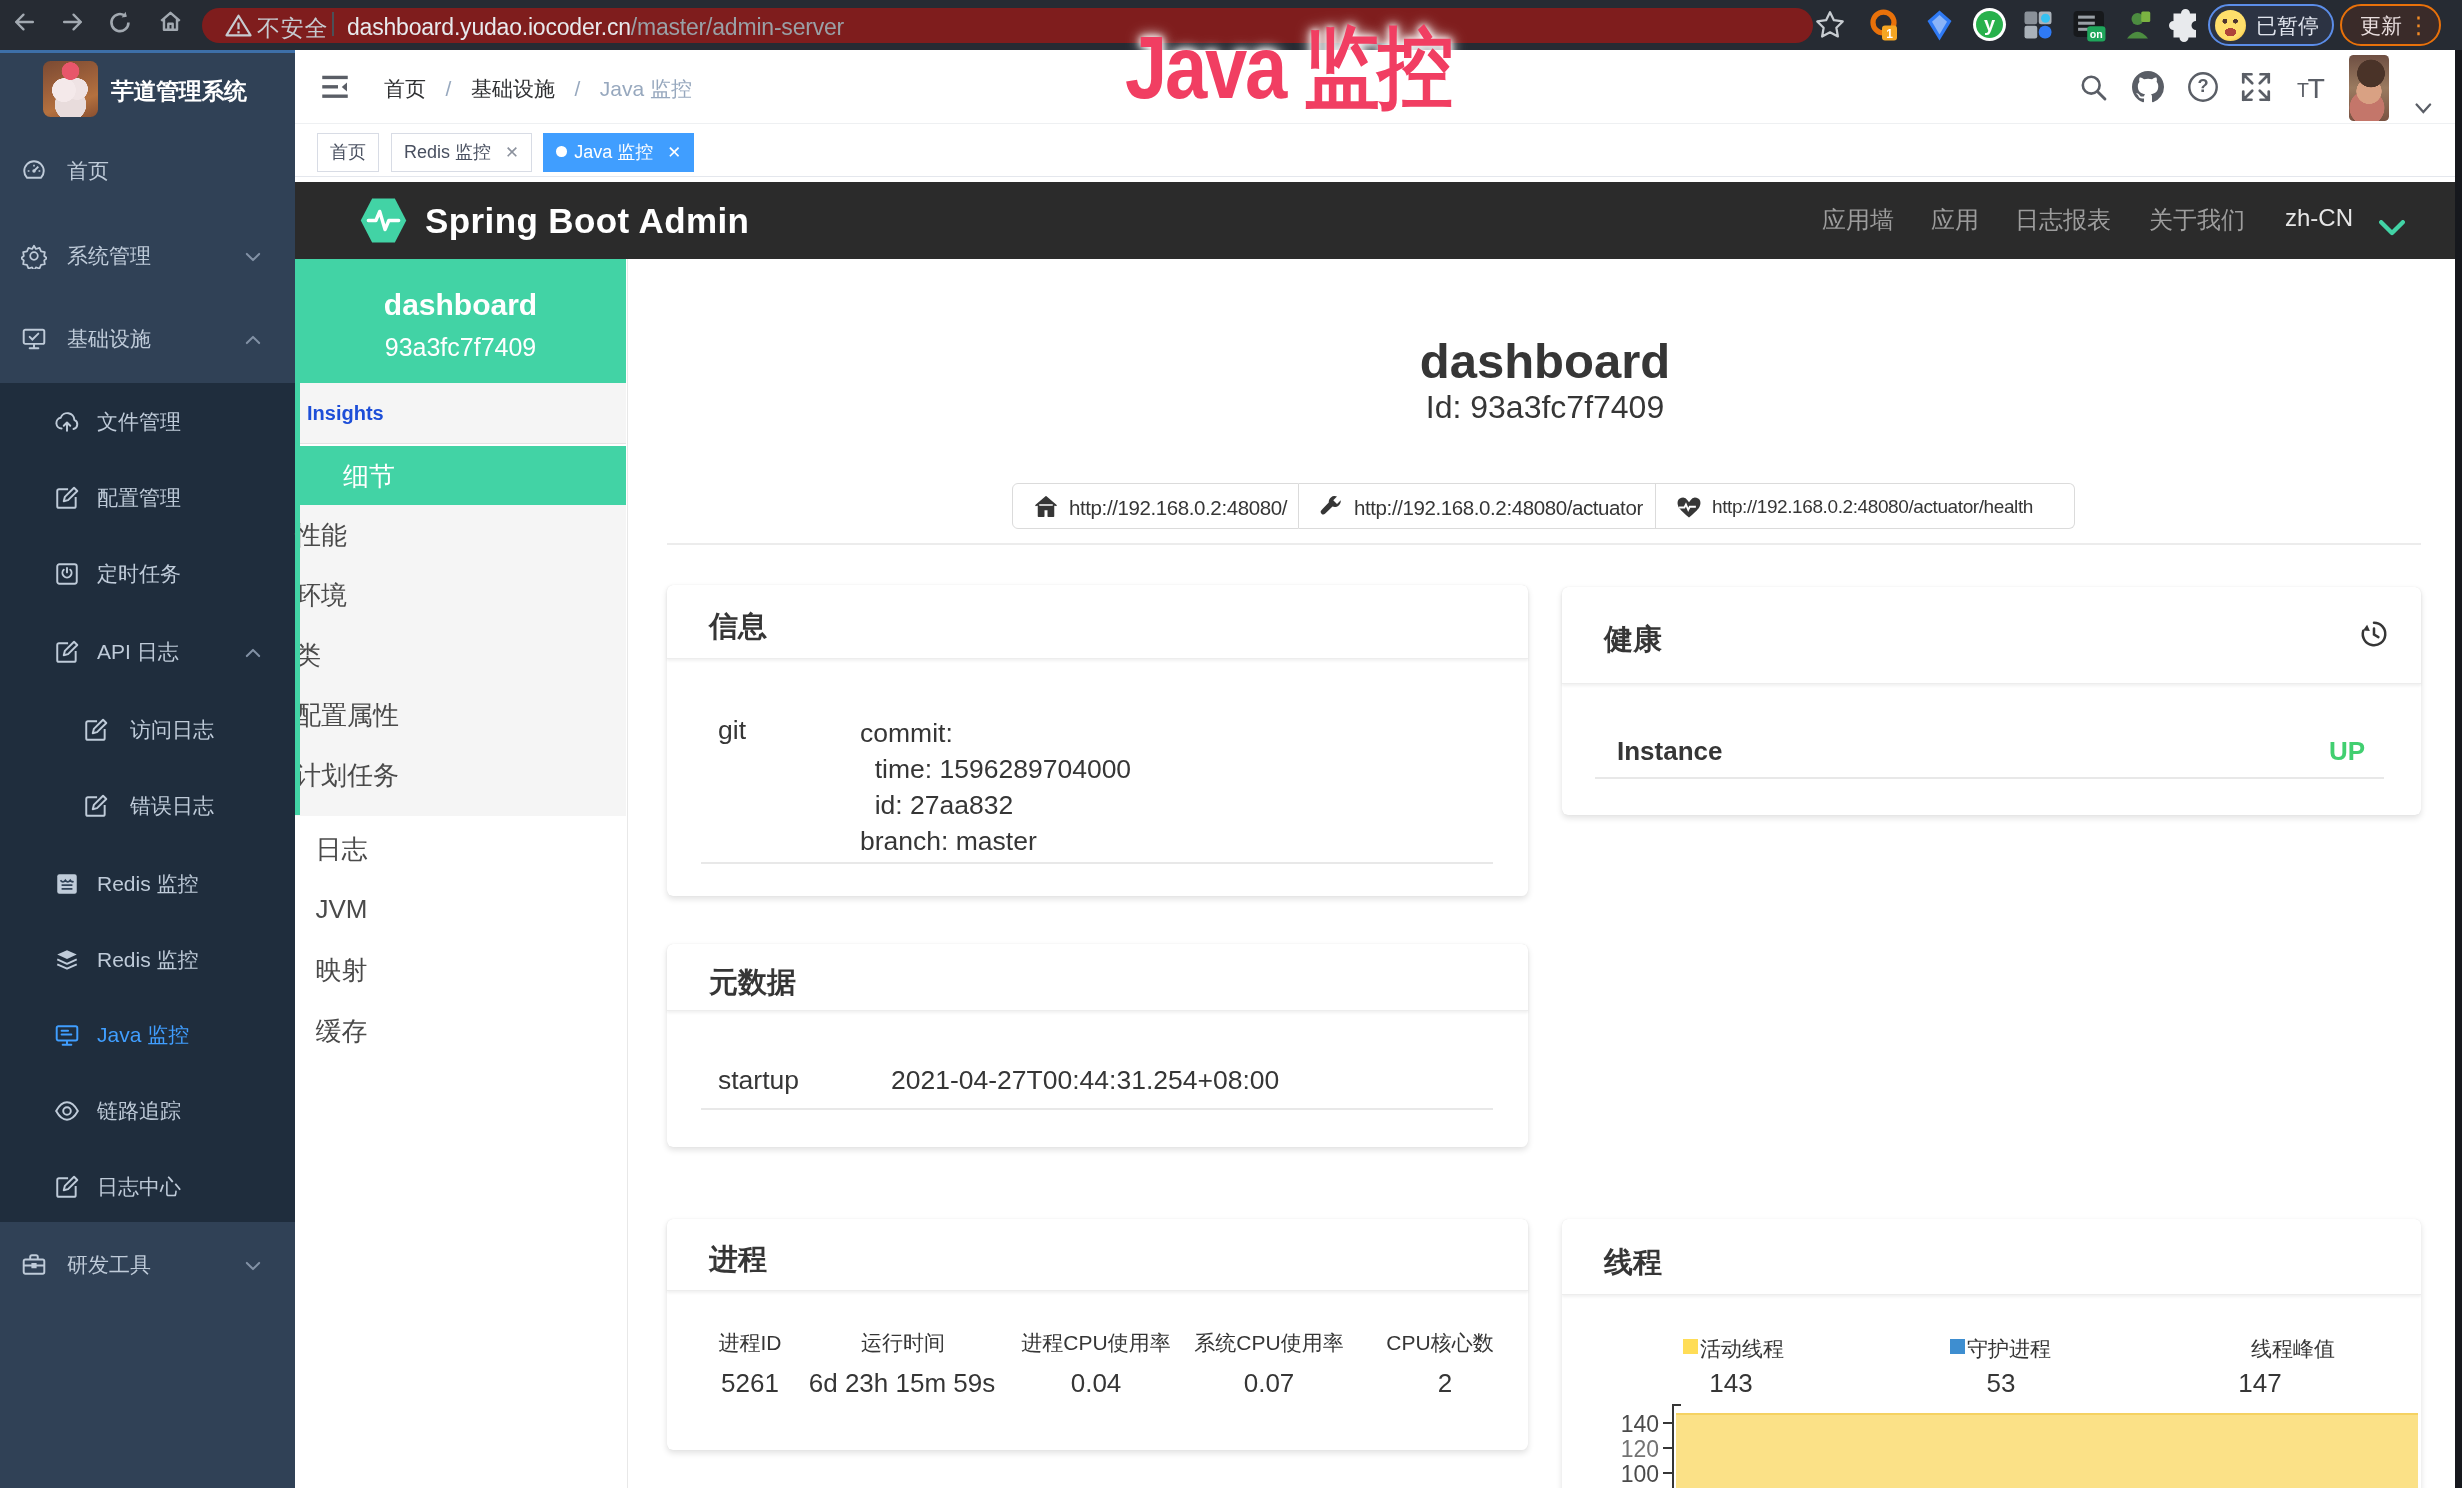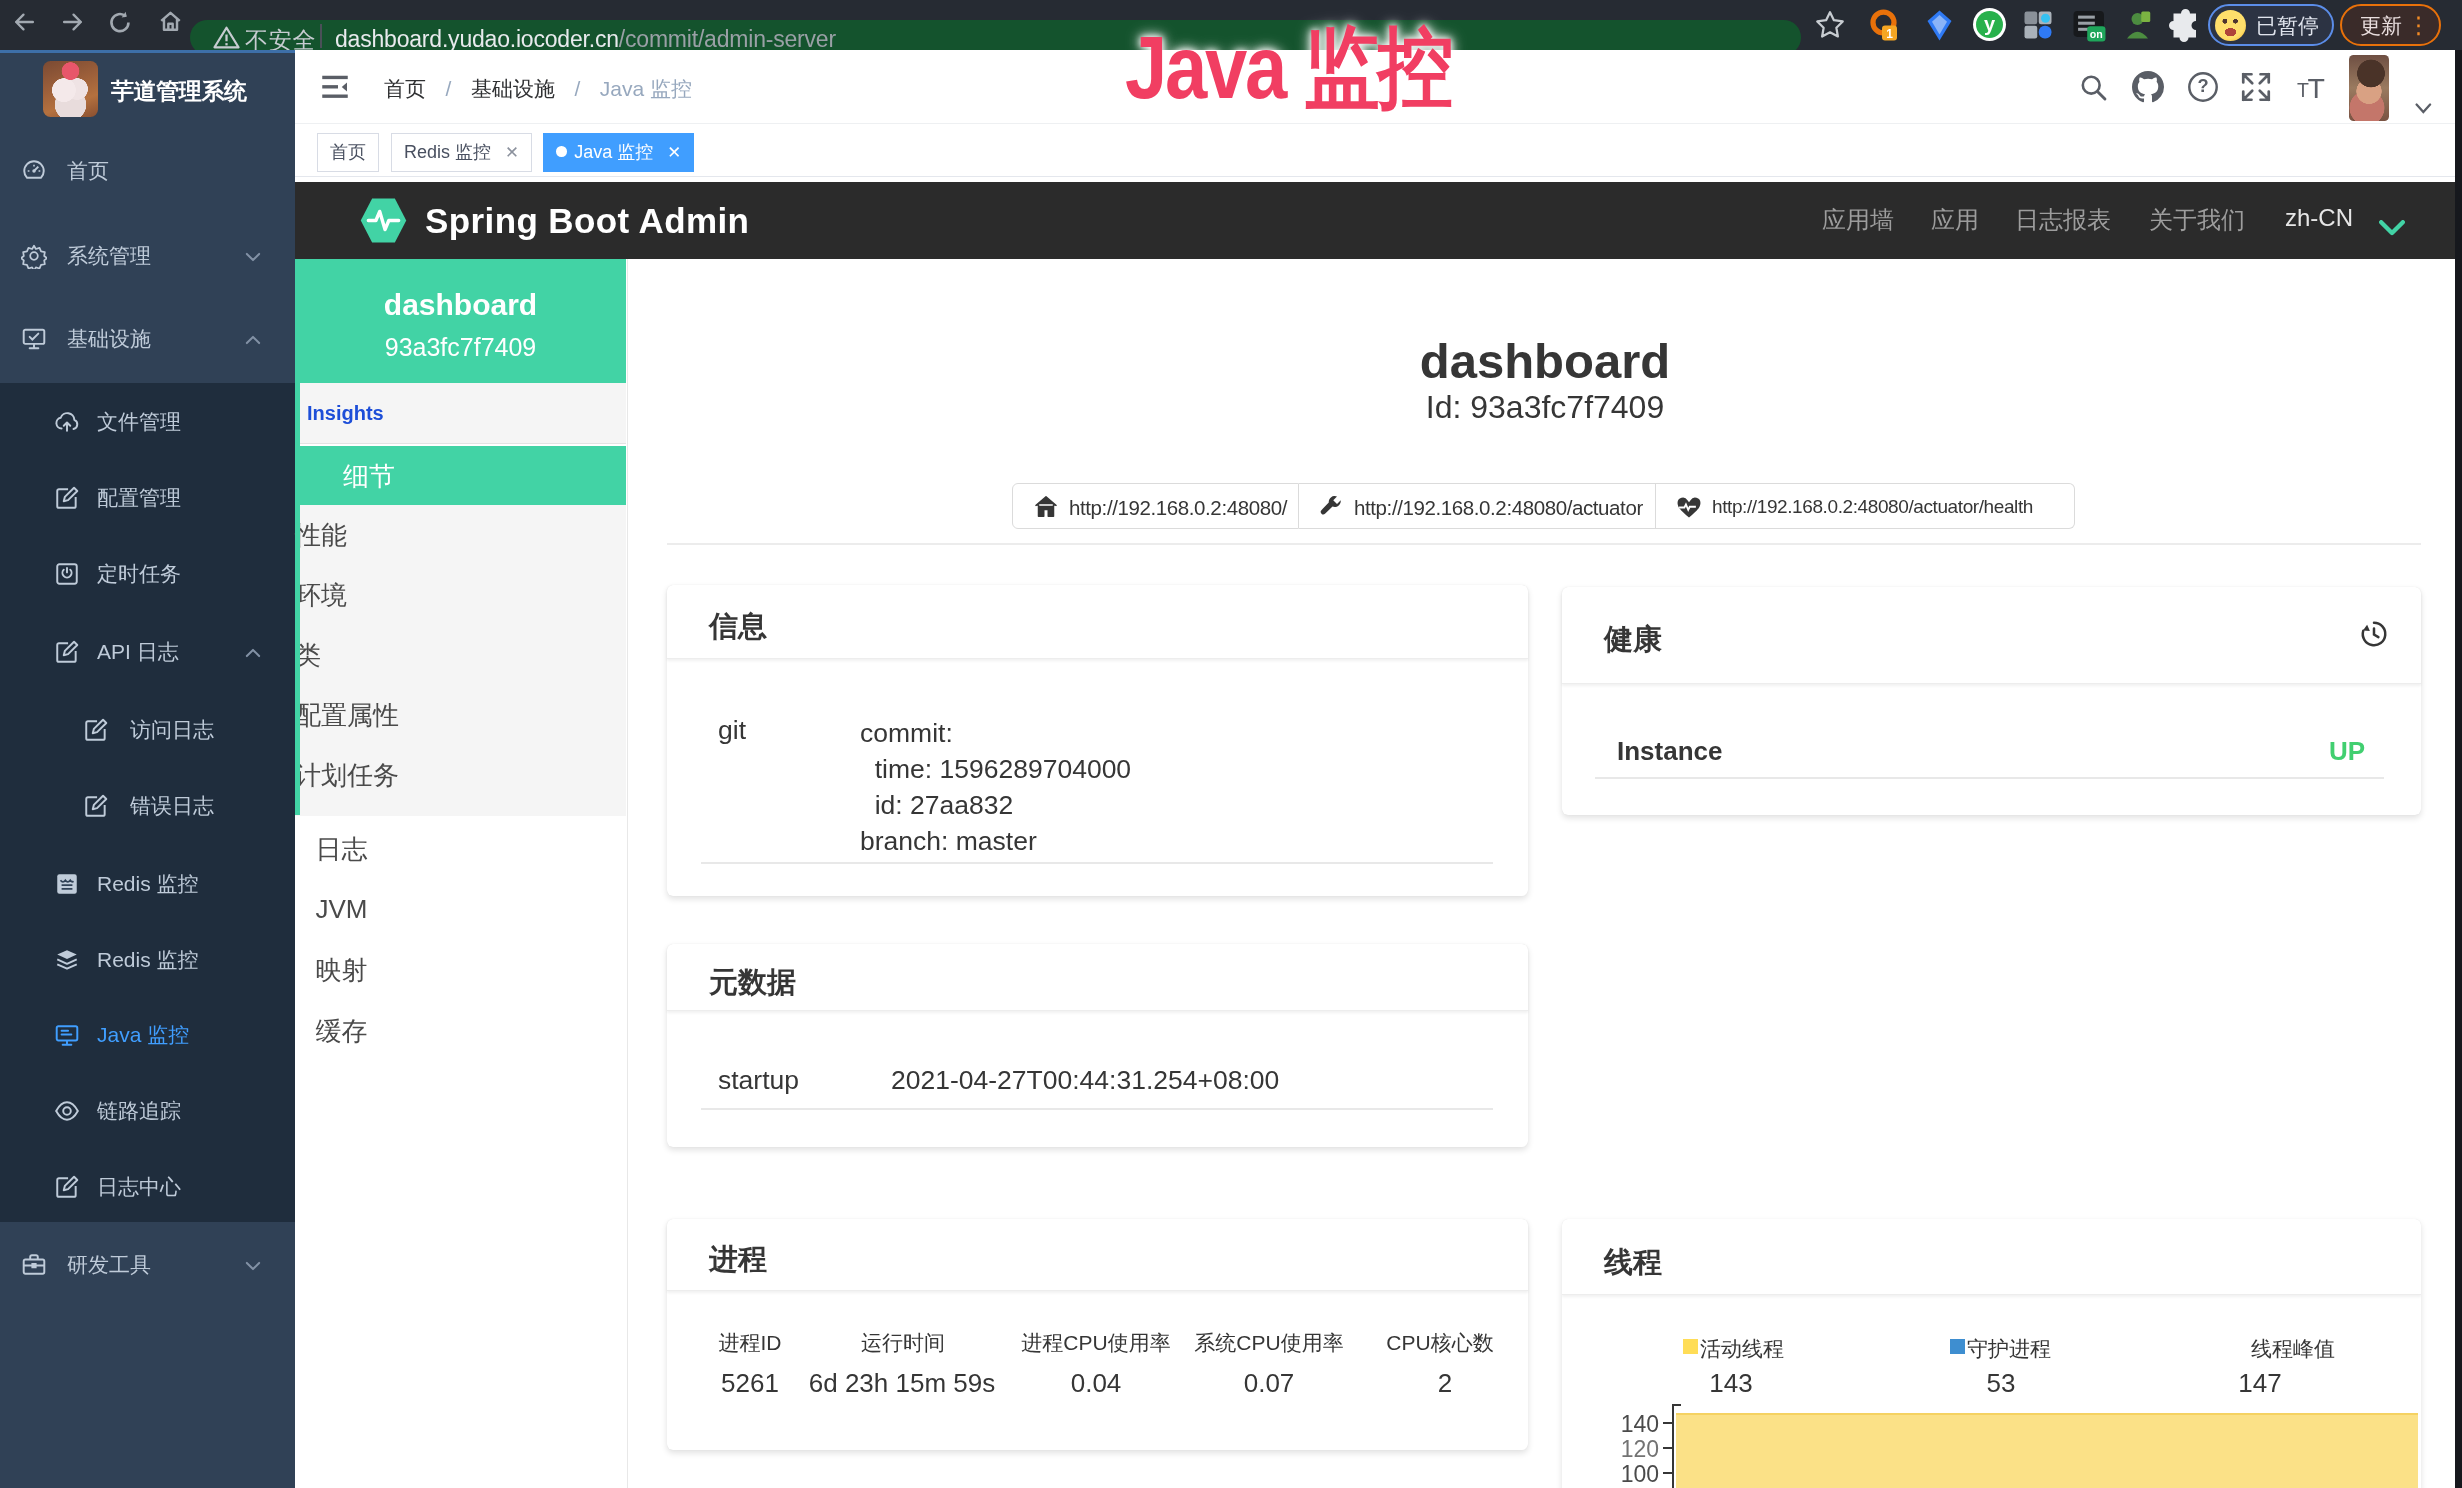--- a/index.html
+++ b/index.html
@@ -2,21 +2,21 @@
 <html style="font-size:12px"><head>
 <meta charset="utf-8">
 <style>
 * { margin:0; padding:0; box-sizing:border-box; }
 html,body { width:2462px; height:1489px; overflow:hidden; font-family:"Liberation Sans", sans-serif; background:#fff; }
 .abs { position:absolute; }
 
 
 #browser { position:absolute; left:0; top:0; width:2462px; height:50px; background:#262b33; }
 #browser svg.nav { position:absolute; top:10.6px; }
-#omnibox { position:absolute; left:190px; top:7.6px; width:1611px; height:35px; border-radius:17.4px; background:#14532d;margin-top:12px; }
+#omnibox { position:absolute; left:202px; top:7.6px; width:1611px; height:35px; border-radius:17.4px; background:#7f1d1d; }
 #omnibox .warn { position:absolute; left:23px; top:6.8px; }
 #omnibox .nsafe { position:absolute; left:55px; top:5.3px; font-size:23px; color:#c7ccd1; letter-spacing:0.8px;}
 #omnibox .sep { position:absolute; left:130px; top:4.6px; width:1.5px; height:24px; background:#4a5058; }
 #omnibox .url { position:absolute; left:145px; top:6px; font-size:23px; color:#e8eaed; letter-spacing:-0.2px; }
 #omnibox .url span { color:#9aa0a6; }
 .extpill { position:absolute; top:7.6px; height:35px; border-radius:17.4px; font-size:21px; line-height:33px; }
 
 
 #sidebar { position:absolute; left:0; top:50px; width:295px; height:1439px; background:#304156; }
 #submenu-bg { position:absolute; left:0; top:333px; width:295px; height:839px; background:#1f2d3d; }
@@ -98,21 +98,21 @@
       <path d="M6 20 L23 5 L40 20 M11 17 V36 H35 V17 M19 36 V25 H27 V36" stroke="#a2a9b1" stroke-width="4.5" fill="none" stroke-linejoin="round"></path>
     </svg>
   <div id="omnibox">
     <svg class="warn" width="27" height="23" viewBox="0 0 36 30">
         <path d="M18 2 L34 28 H2 Z" stroke="#c7ccd1" stroke-width="3" fill="none" stroke-linejoin="round"></path>
         <rect x="16.5" y="11" width="3" height="9" fill="#c7ccd1"></rect>
         <rect x="16.5" y="22.5" width="3" height="3" fill="#c7ccd1"></rect>
       </svg>
     <div class="nsafe">不安全</div>
     <div class="sep"></div>
-    <div class="url">dashboard.yudao.iocoder.cn<span>/commit/admin-server</span></div>
+    <div class="url">dashboard.yudao.iocoder.cn<span>/master/admin-server</span></div>
   </div>
   <svg class="nav" style="left:1815px;top:10px" width="30" height="30" viewBox="0 0 40 40">
       <path d="M20 3 l5.2 10.6 11.8 1.7 -8.5 8.3 2 11.7 L20 29.8 9.5 35.3 l2-11.7 -8.5-8.3 11.8-1.7 Z" stroke="#c7ccd1" stroke-width="3" fill="none" stroke-linejoin="round"></path>
     </svg>
 
   <svg class="nav" style="left:1867px;top:9px" width="33" height="33" viewBox="0 0 44 44">
       <circle cx="22" cy="18" r="14" fill="none" stroke="#e8710a" stroke-width="7"></circle>
       <rect x="20" y="22" width="20" height="20" rx="4" fill="#f5a623"></rect>
       <text x="30" y="38" font-size="16" fill="#fff" text-anchor="middle" font-weight="bold">1</text>
     </svg>

